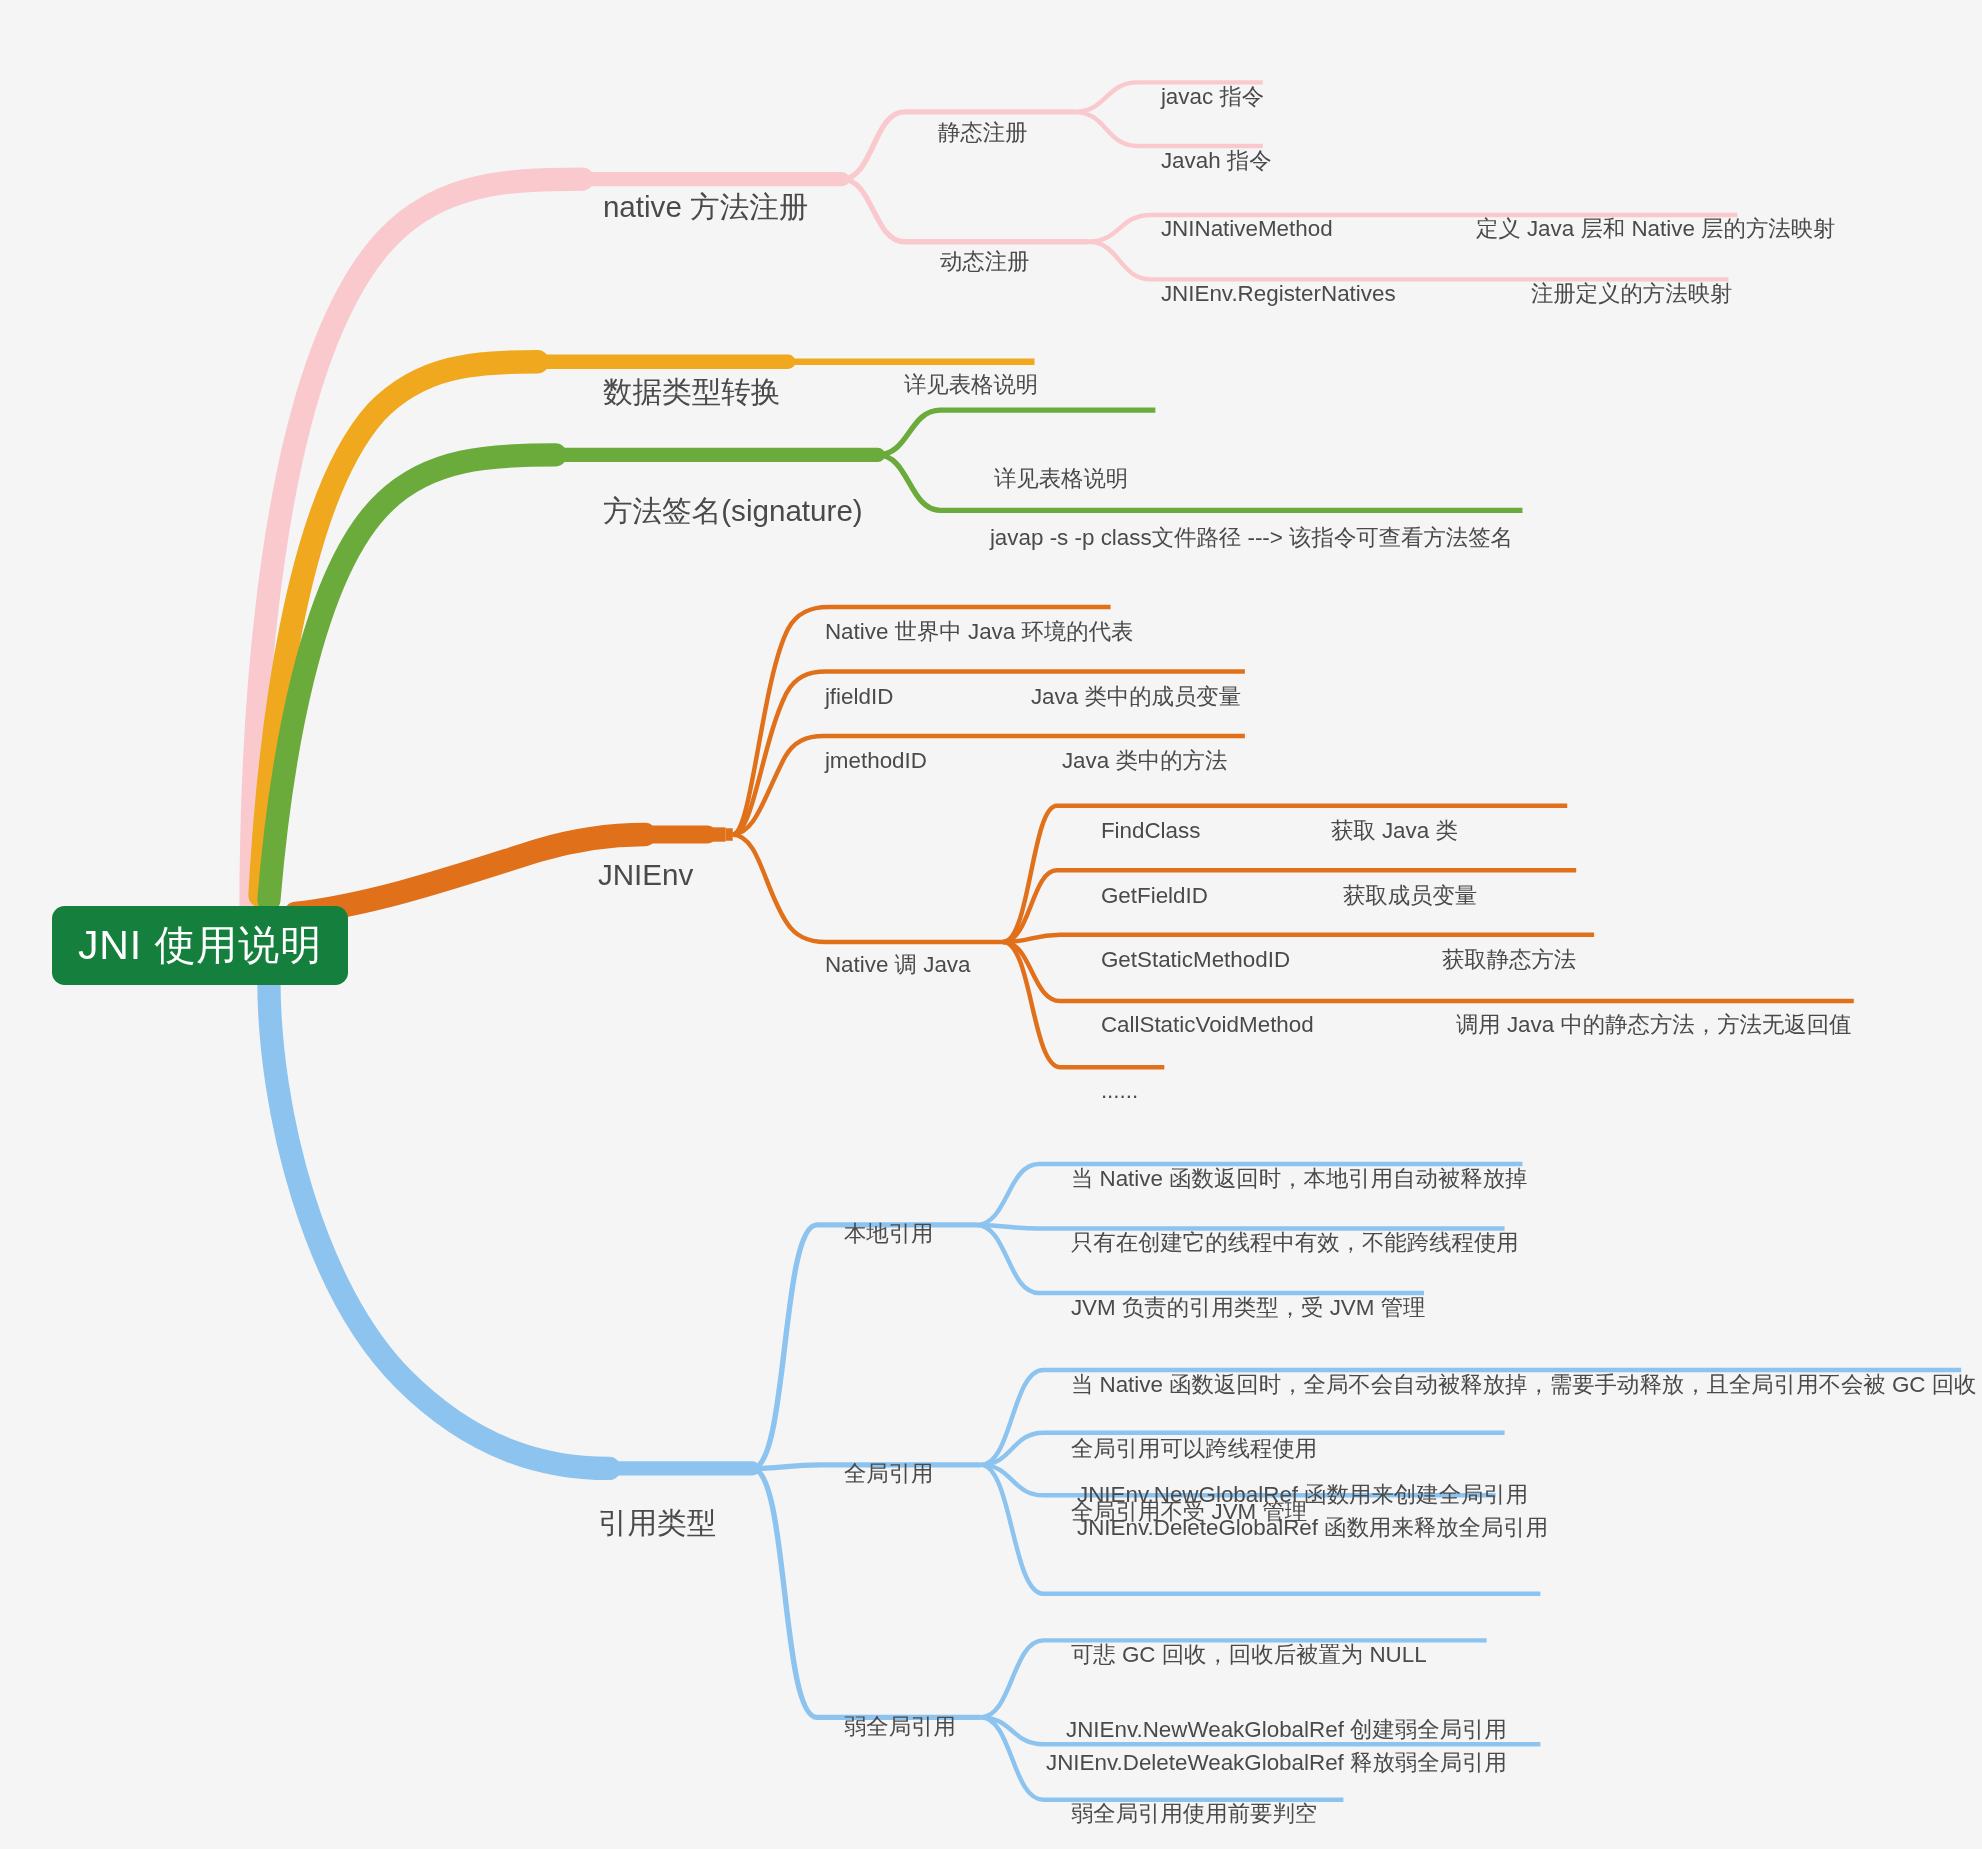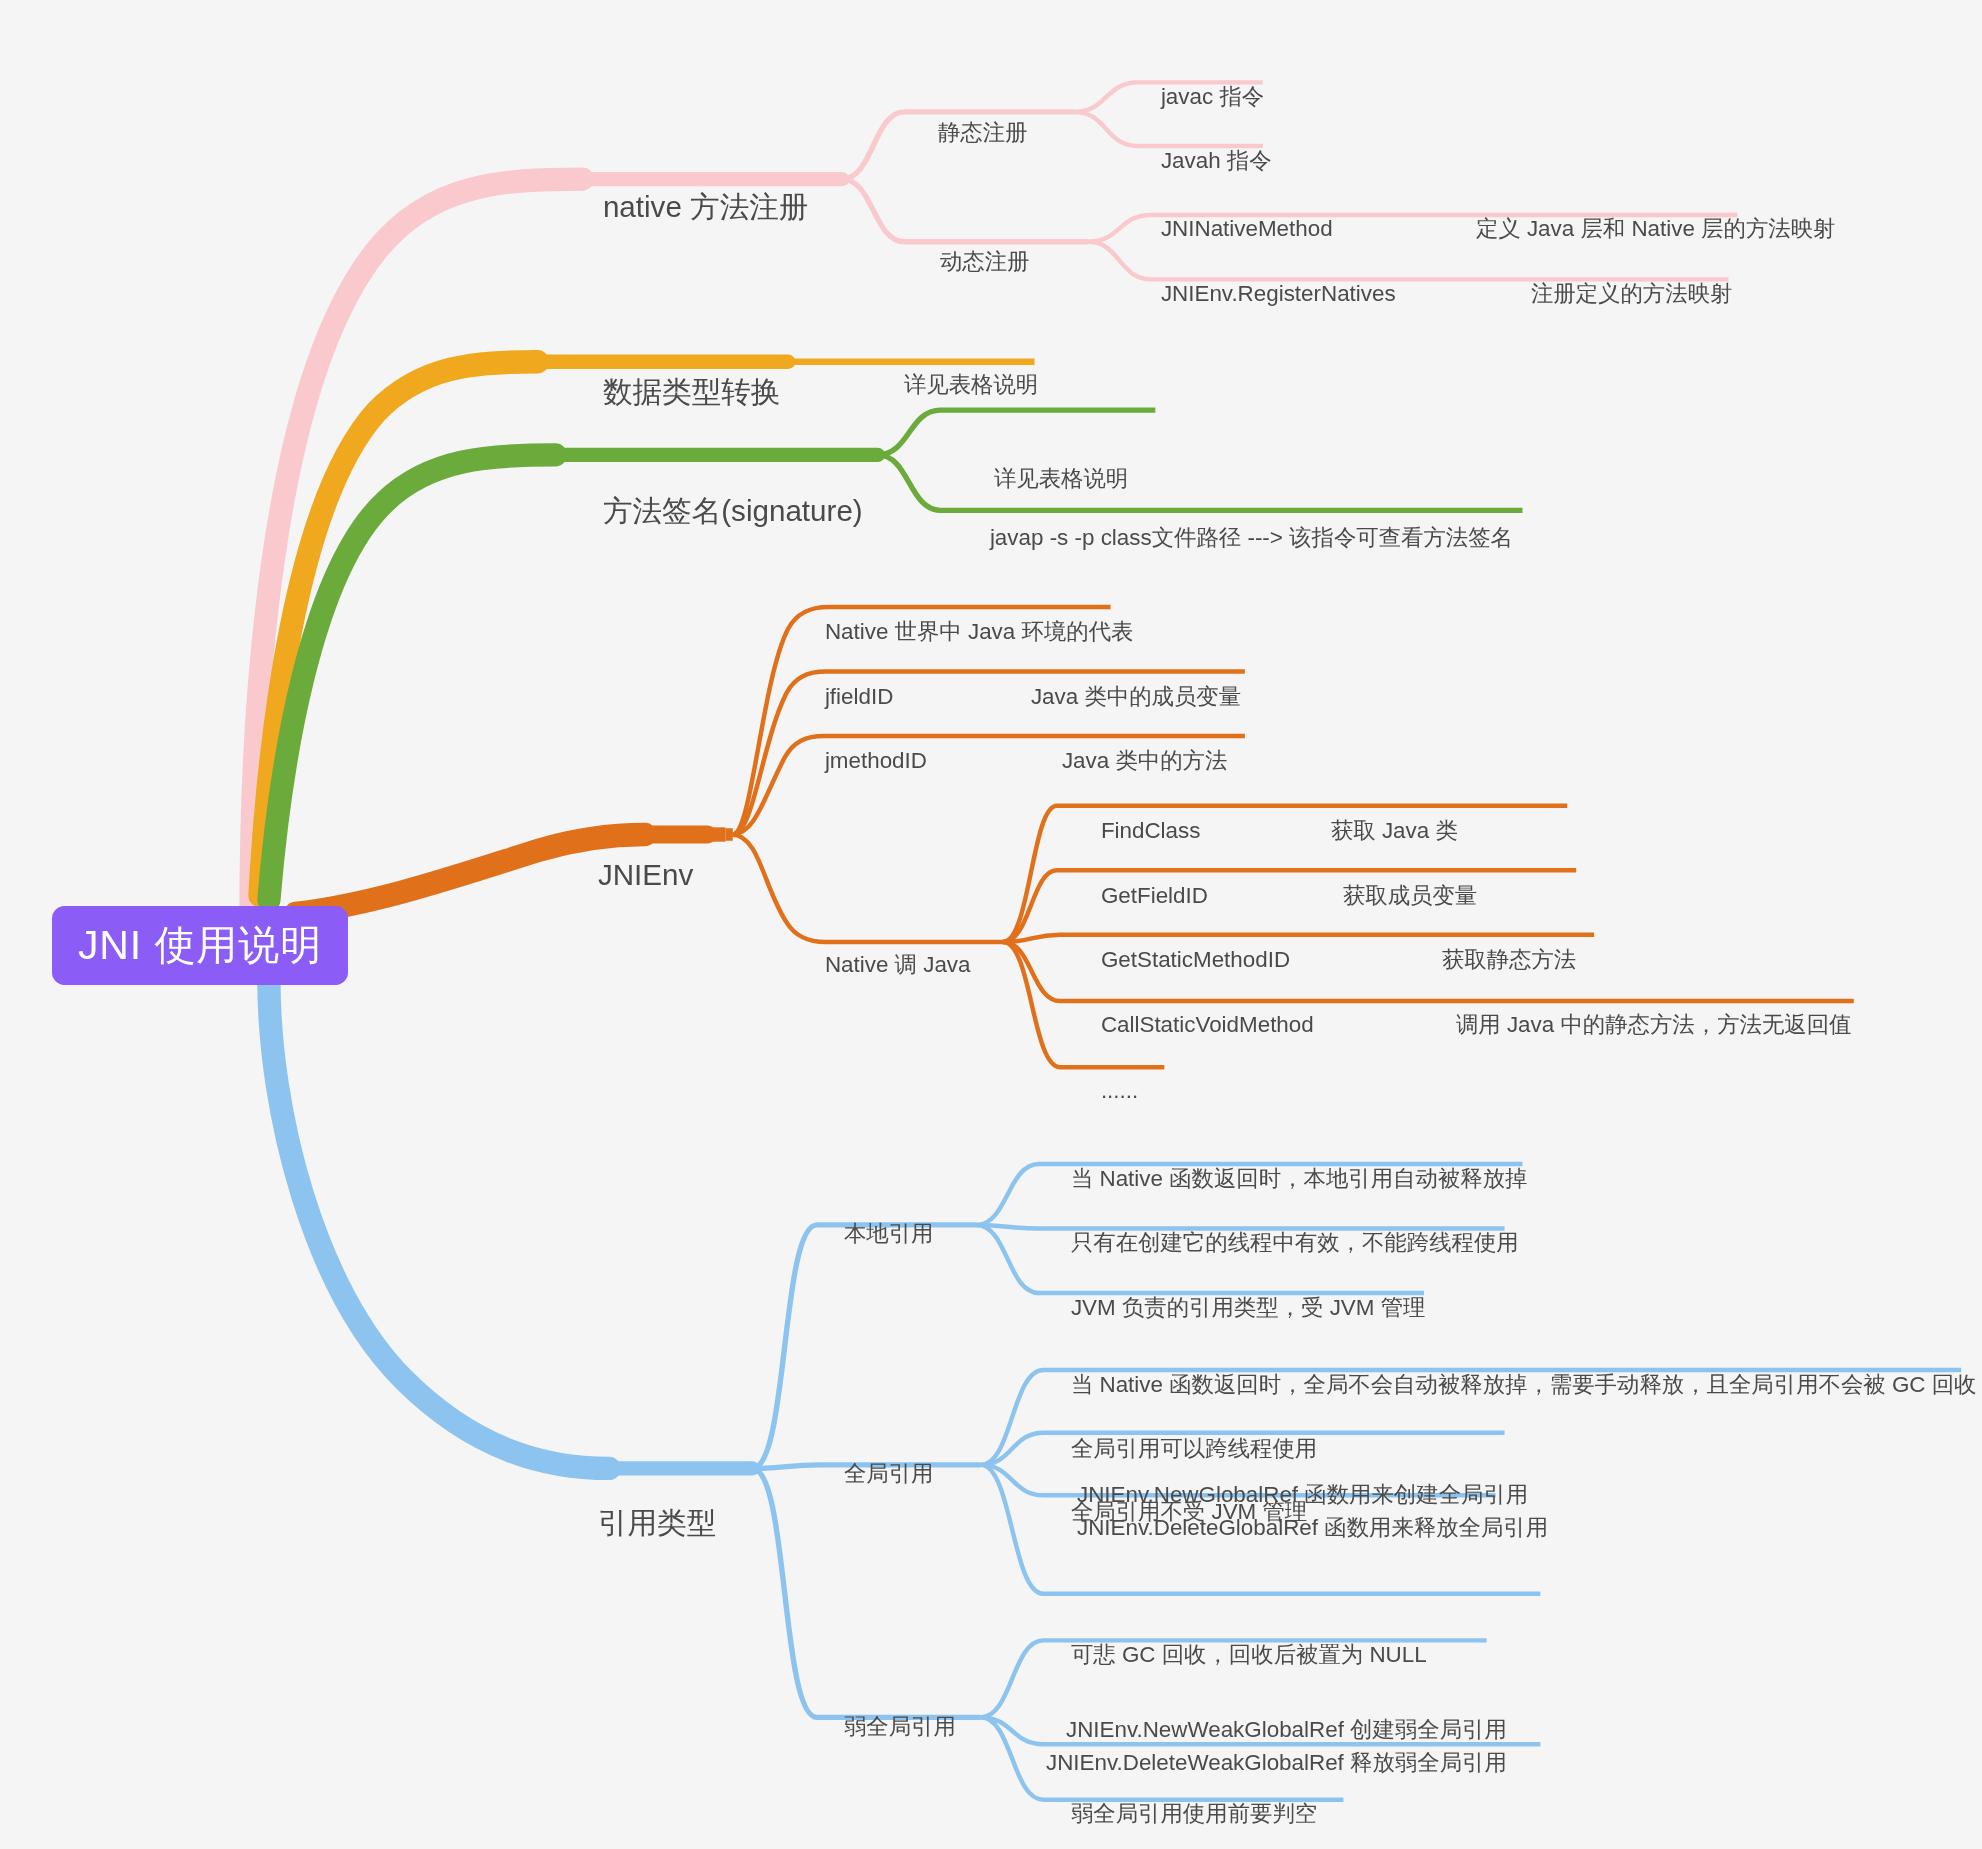--- a/index.html
+++ b/index.html
@@ -27,21 +27,21 @@
     pointer-events: none;
   }
   .node {
     position: absolute;
     white-space: pre;
     line-height: 1.28;
     color: #4c4c4c;
   }
   .root-node {
     position: absolute;
-    background: #8b5cf6;
+    background: #15803d;
     color: #ffffff;
     border-radius: 12.5px;
     display: flex;
     align-items: center;
     justify-content: center;
     font-size: 41px;
     letter-spacing: 0.9px;
     box-sizing: border-box;
     padding: 0 23px;
   }

